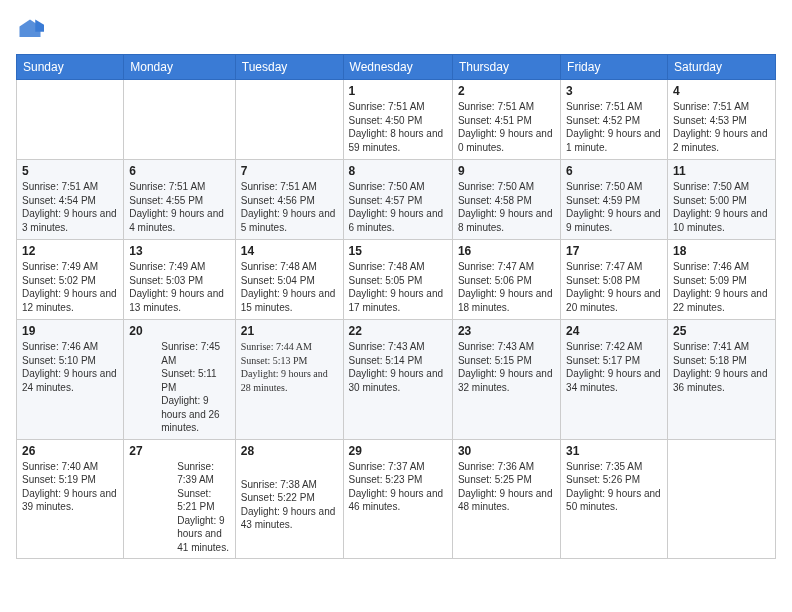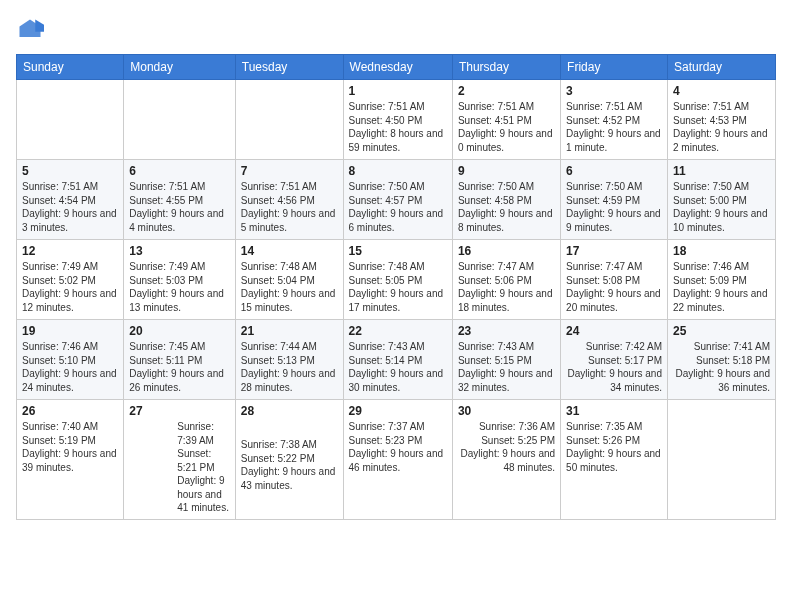--- a/index.html
+++ b/index.html
@@ -233,51 +233,51 @@
       </tr>
       <tr>
         <td>
           <span class="day-num">19</span>
           <div class="day-info" style="white-space: pre-line;">Sunrise: 7:46 AM
 Sunset: 5:10 PM
 Daylight: 9 hours and 24 minutes.</div>
         </td>
         <td>
           <span class="day-num">20</span>
-          <div class="day-info" style="white-space: pre-line;">Sunrise: 7:45 AM
+          <div class="day-info" style="white-space: pre-line; margin-left: 32px;">Sunrise: 7:45 AM
 Sunset: 5:11 PM
 Daylight: 9 hours and 26 minutes.</div>
         </td>
         <td>
           <span class="day-num">21</span>
-          <div class="day-info" style="white-space: pre-line;">Sunrise: 7:44 AM
+          <div class="day-info" style="white-space: pre-line; font-family: Liberation Serif, serif;">Sunrise: 7:44 AM
 Sunset: 5:13 PM
 Daylight: 9 hours and 28 minutes.</div>
         </td>
         <td>
           <span class="day-num">22</span>
           <div class="day-info" style="white-space: pre-line;">Sunrise: 7:43 AM
 Sunset: 5:14 PM
 Daylight: 9 hours and 30 minutes.</div>
         </td>
         <td>
           <span class="day-num">23</span>
           <div class="day-info" style="white-space: pre-line;">Sunrise: 7:43 AM
 Sunset: 5:15 PM
 Daylight: 9 hours and 32 minutes.</div>
         </td>
         <td>
           <span class="day-num">24</span>
-          <div class="day-info" style="white-space: pre-line; text-align: right;">Sunrise: 7:42 AM
+          <div class="day-info" style="white-space: pre-line;">Sunrise: 7:42 AM
 Sunset: 5:17 PM
 Daylight: 9 hours and 34 minutes.</div>
         </td>
         <td>
           <span class="day-num">25</span>
-          <div class="day-info" style="white-space: pre-line; text-align: right;">Sunrise: 7:41 AM
+          <div class="day-info" style="white-space: pre-line;">Sunrise: 7:41 AM
 Sunset: 5:18 PM
 Daylight: 9 hours and 36 minutes.</div>
         </td>
       </tr>
       <tr>
         <td>
           <span class="day-num">26</span>
           <div class="day-info" style="white-space: pre-line;">Sunrise: 7:40 AM
 Sunset: 5:19 PM
 Daylight: 9 hours and 39 minutes.</div>
@@ -295,21 +295,21 @@
 Daylight: 9 hours and 43 minutes.</div>
         </td>
         <td>
           <span class="day-num">29</span>
           <div class="day-info" style="white-space: pre-line;">Sunrise: 7:37 AM
 Sunset: 5:23 PM
 Daylight: 9 hours and 46 minutes.</div>
         </td>
         <td>
           <span class="day-num">30</span>
-          <div class="day-info" style="white-space: pre-line; text-align: right;">Sunrise: 7:36 AM
+          <div class="day-info" style="white-space: pre-line;">Sunrise: 7:36 AM
 Sunset: 5:25 PM
 Daylight: 9 hours and 48 minutes.</div>
         </td>
         <td>
           <span class="day-num">31</span>
           <div class="day-info" style="white-space: pre-line;">Sunrise: 7:35 AM
 Sunset: 5:26 PM
 Daylight: 9 hours and 50 minutes.</div>
         </td>
         <td class="empty"></td>

